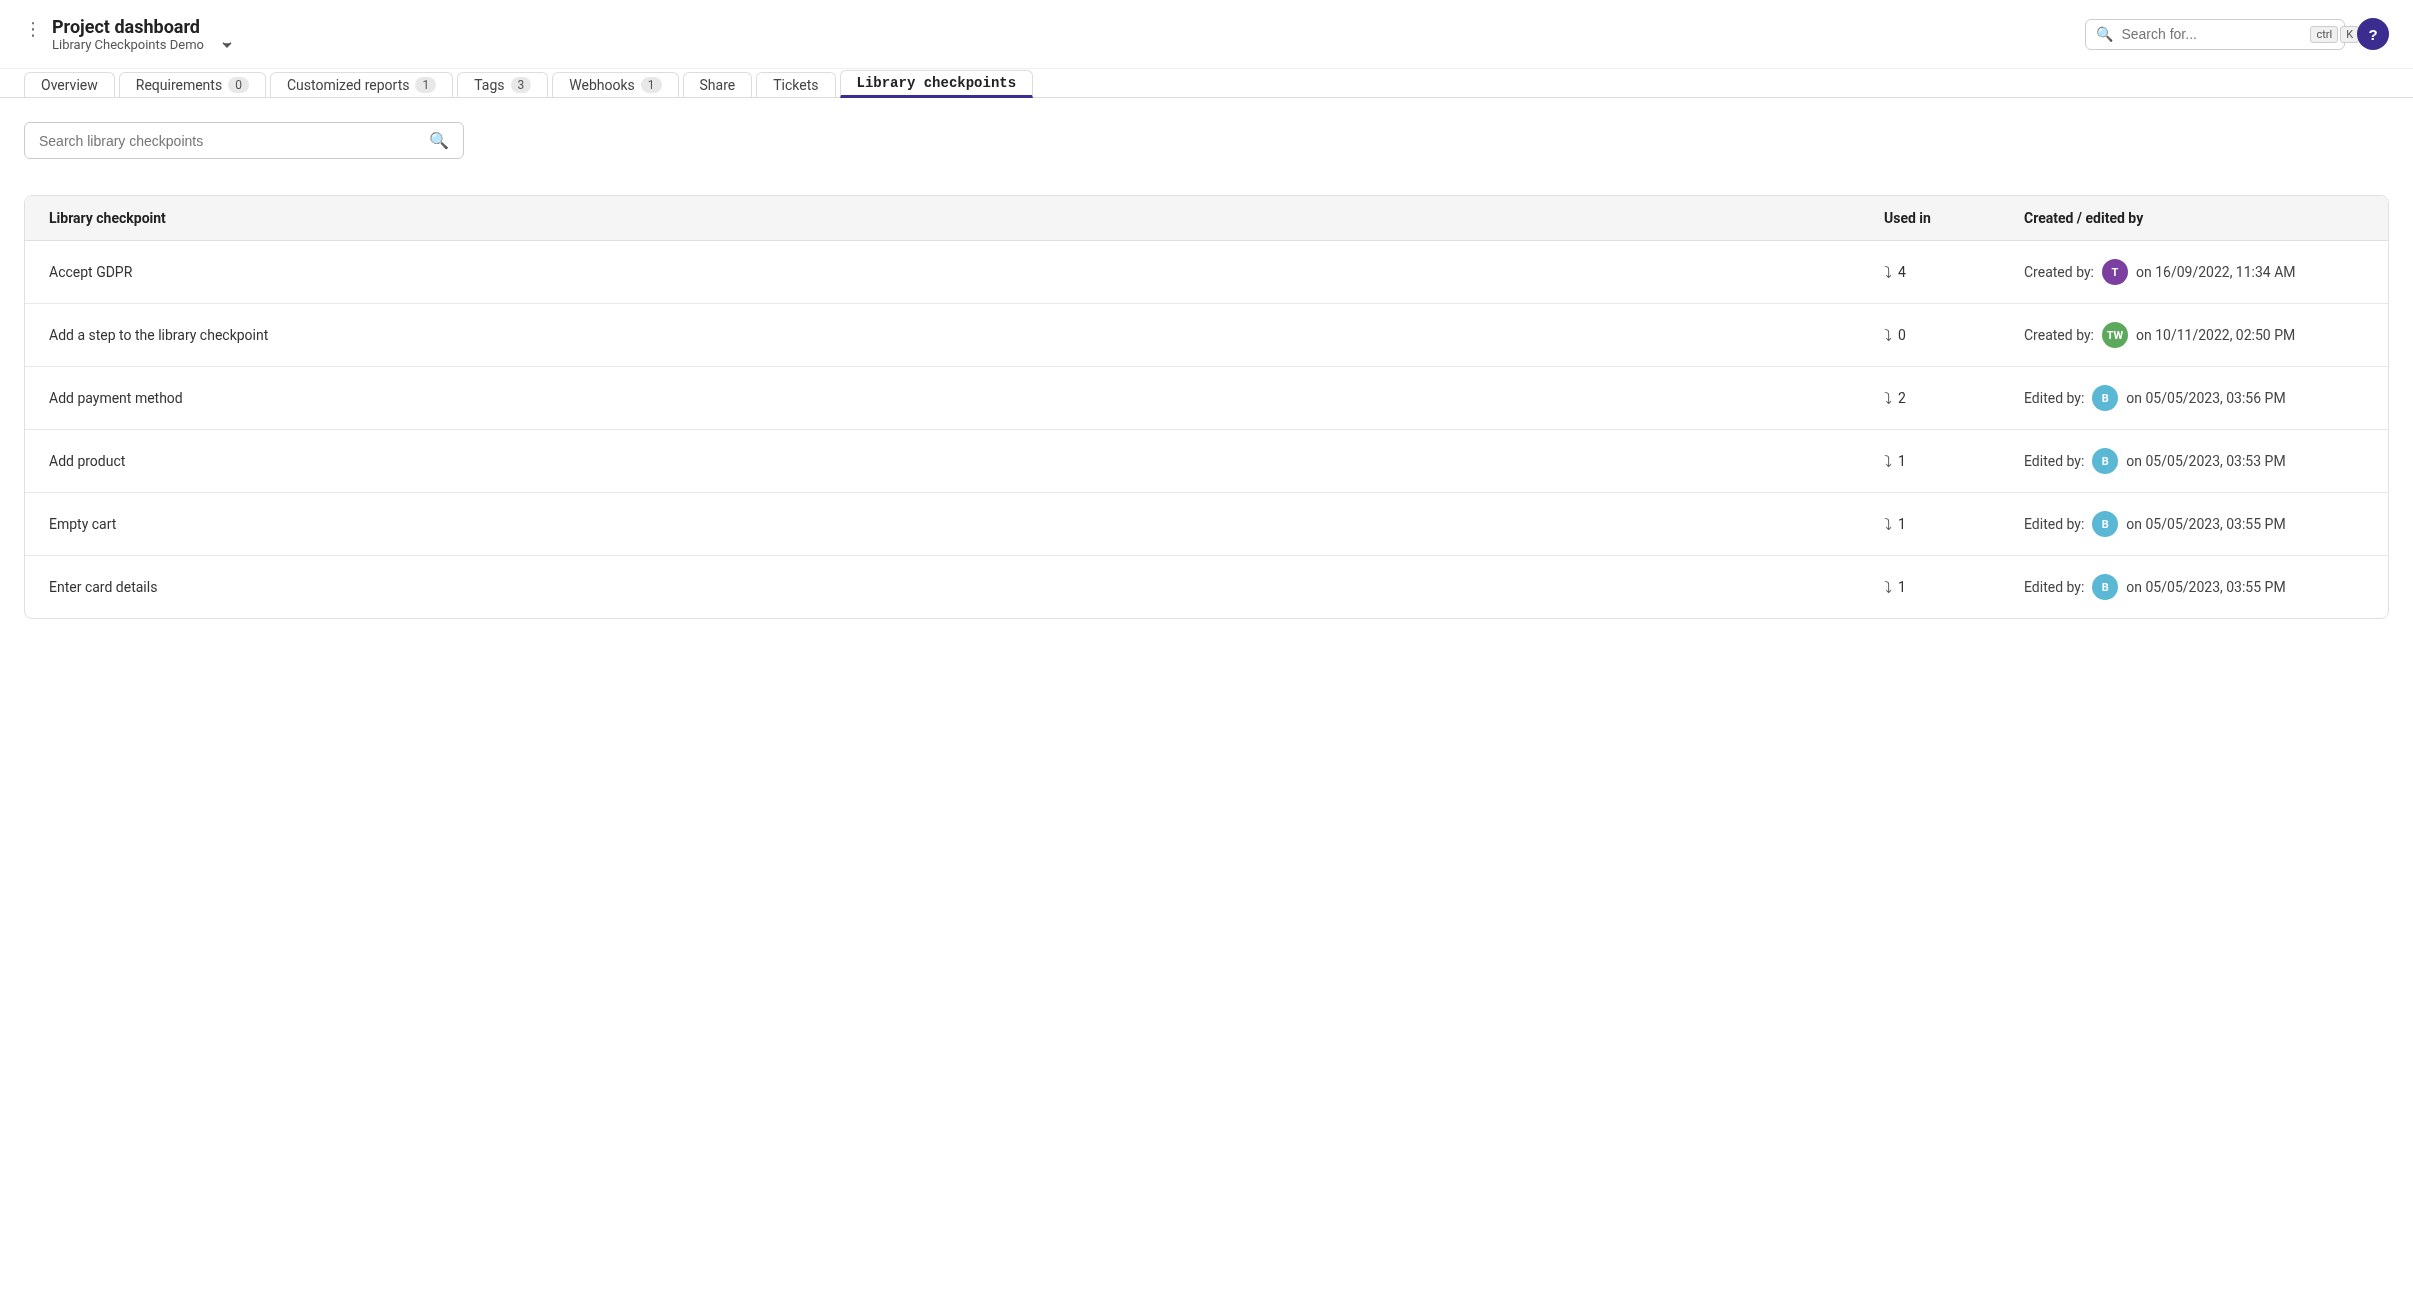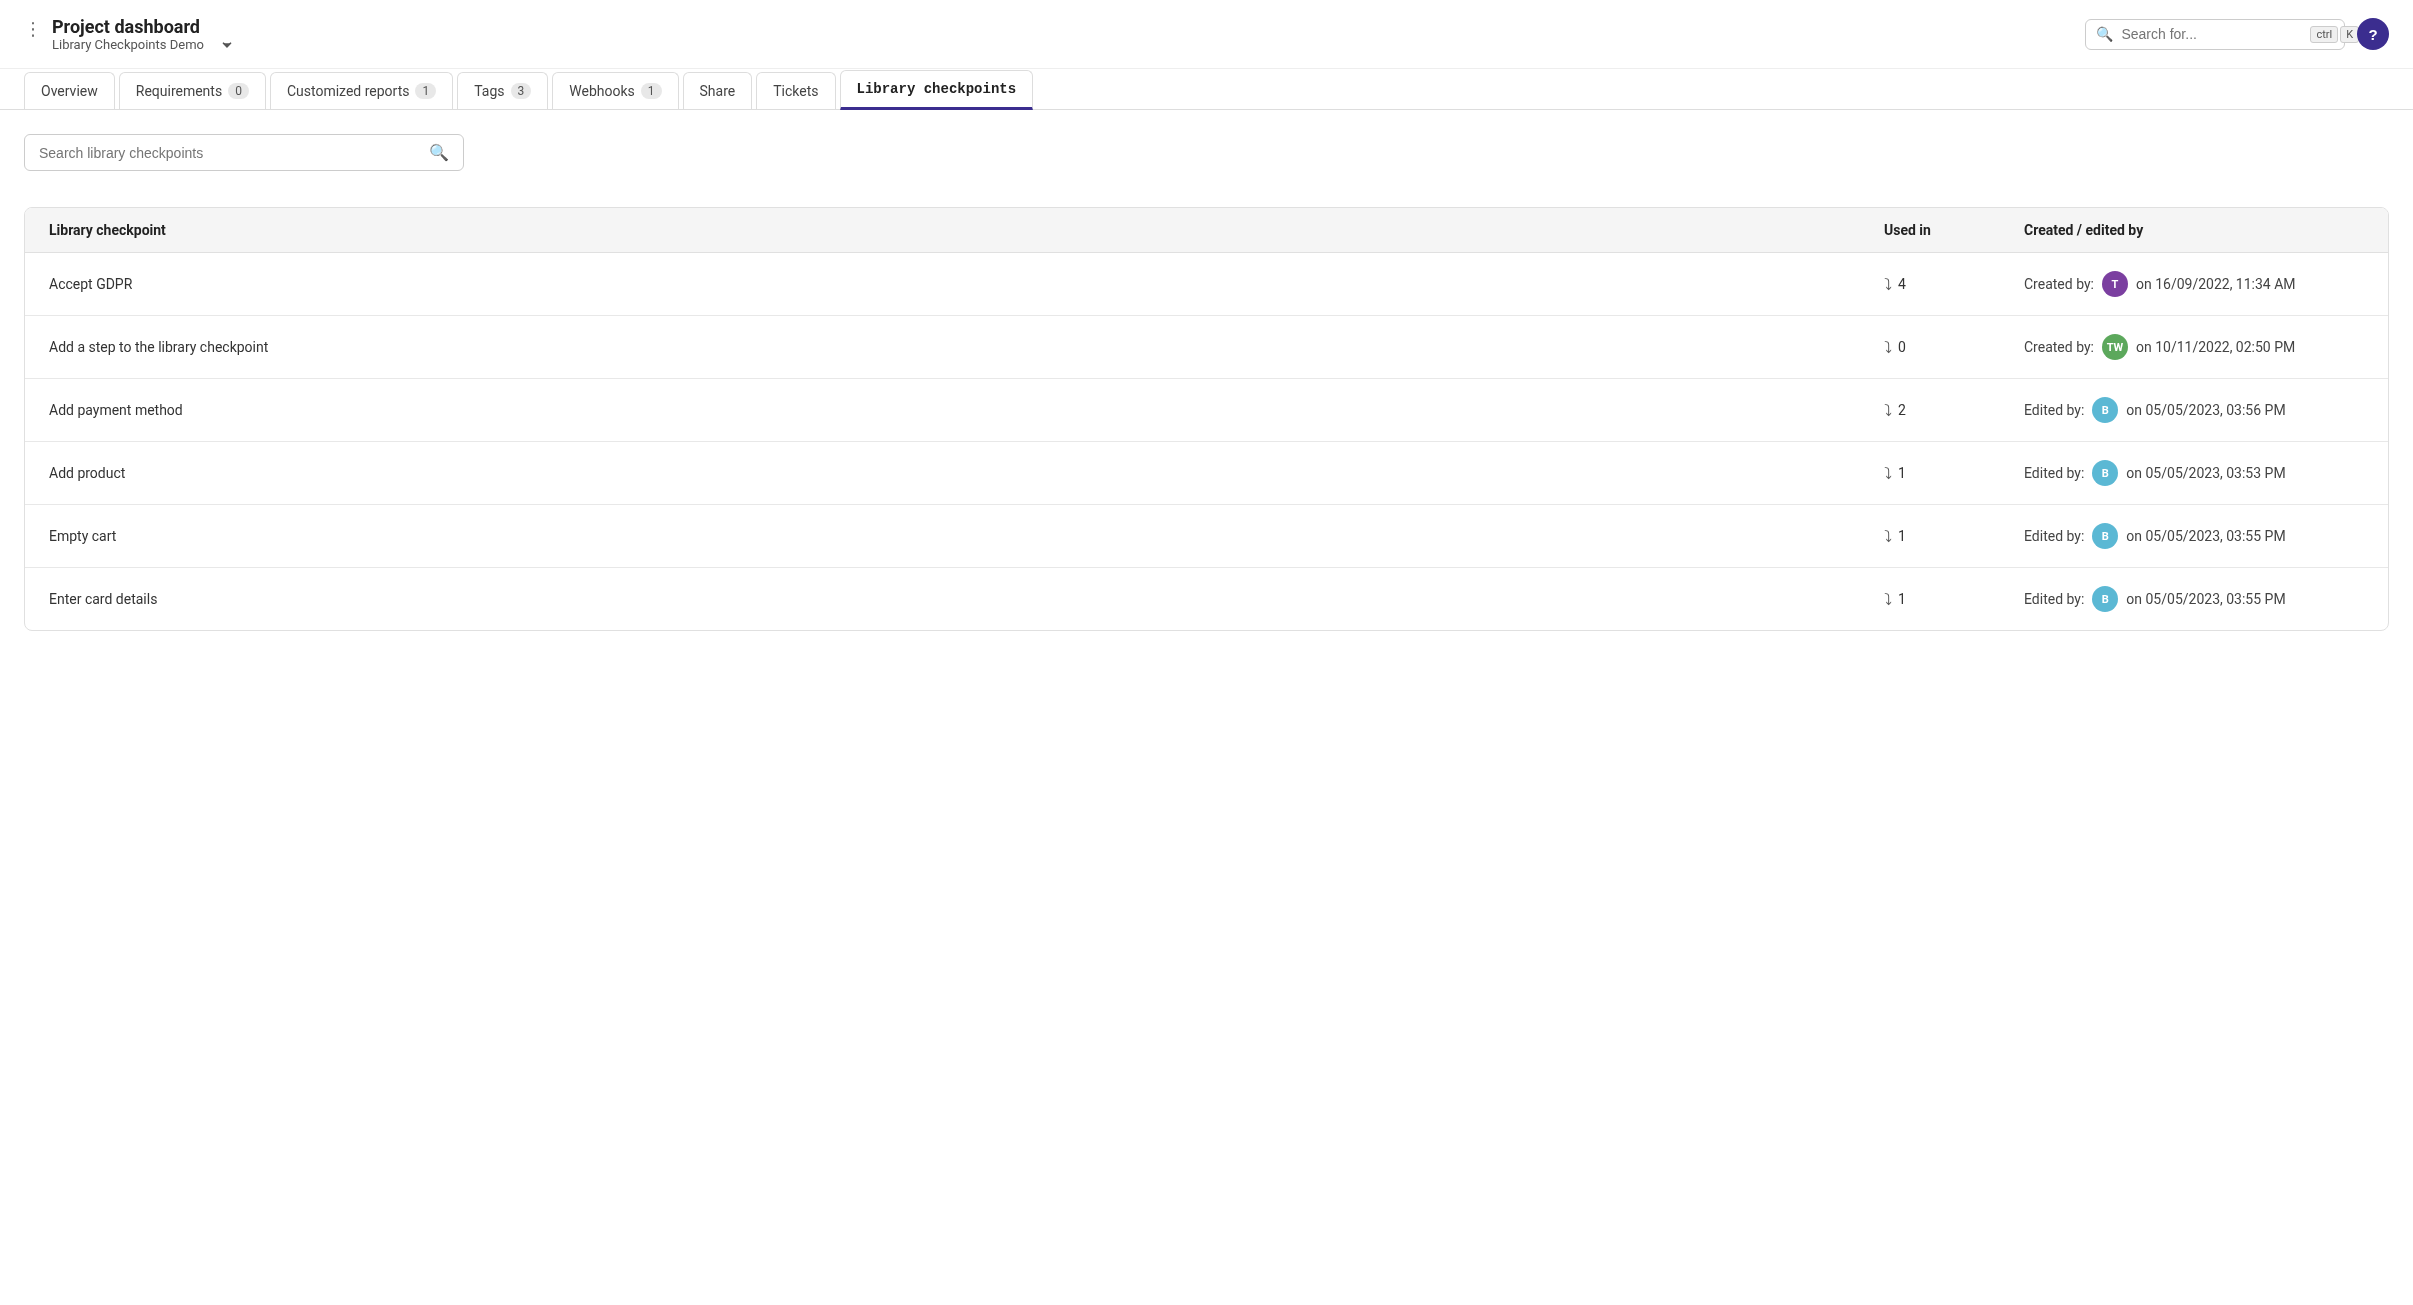--- a/index.html
+++ b/index.html
@@ -93,21 +93,21 @@
 
     
     .tabs {
       display: flex;
       align-items: flex-end;
       padding: 0 24px;
       border-bottom: 1px solid #ddd;
       gap: 4px;
     }
     .tab {
-      padding: 10px 16px;
+      padding: 4px 16px;
       border: 1px solid #ddd;
       border-bottom: none;
       border-radius: 6px 6px 0 0;
       background: #fff;
       cursor: pointer;
       font-size: 14px;
       color: #444;
       display: flex;
       align-items: flex-end;
       gap: 6px;

